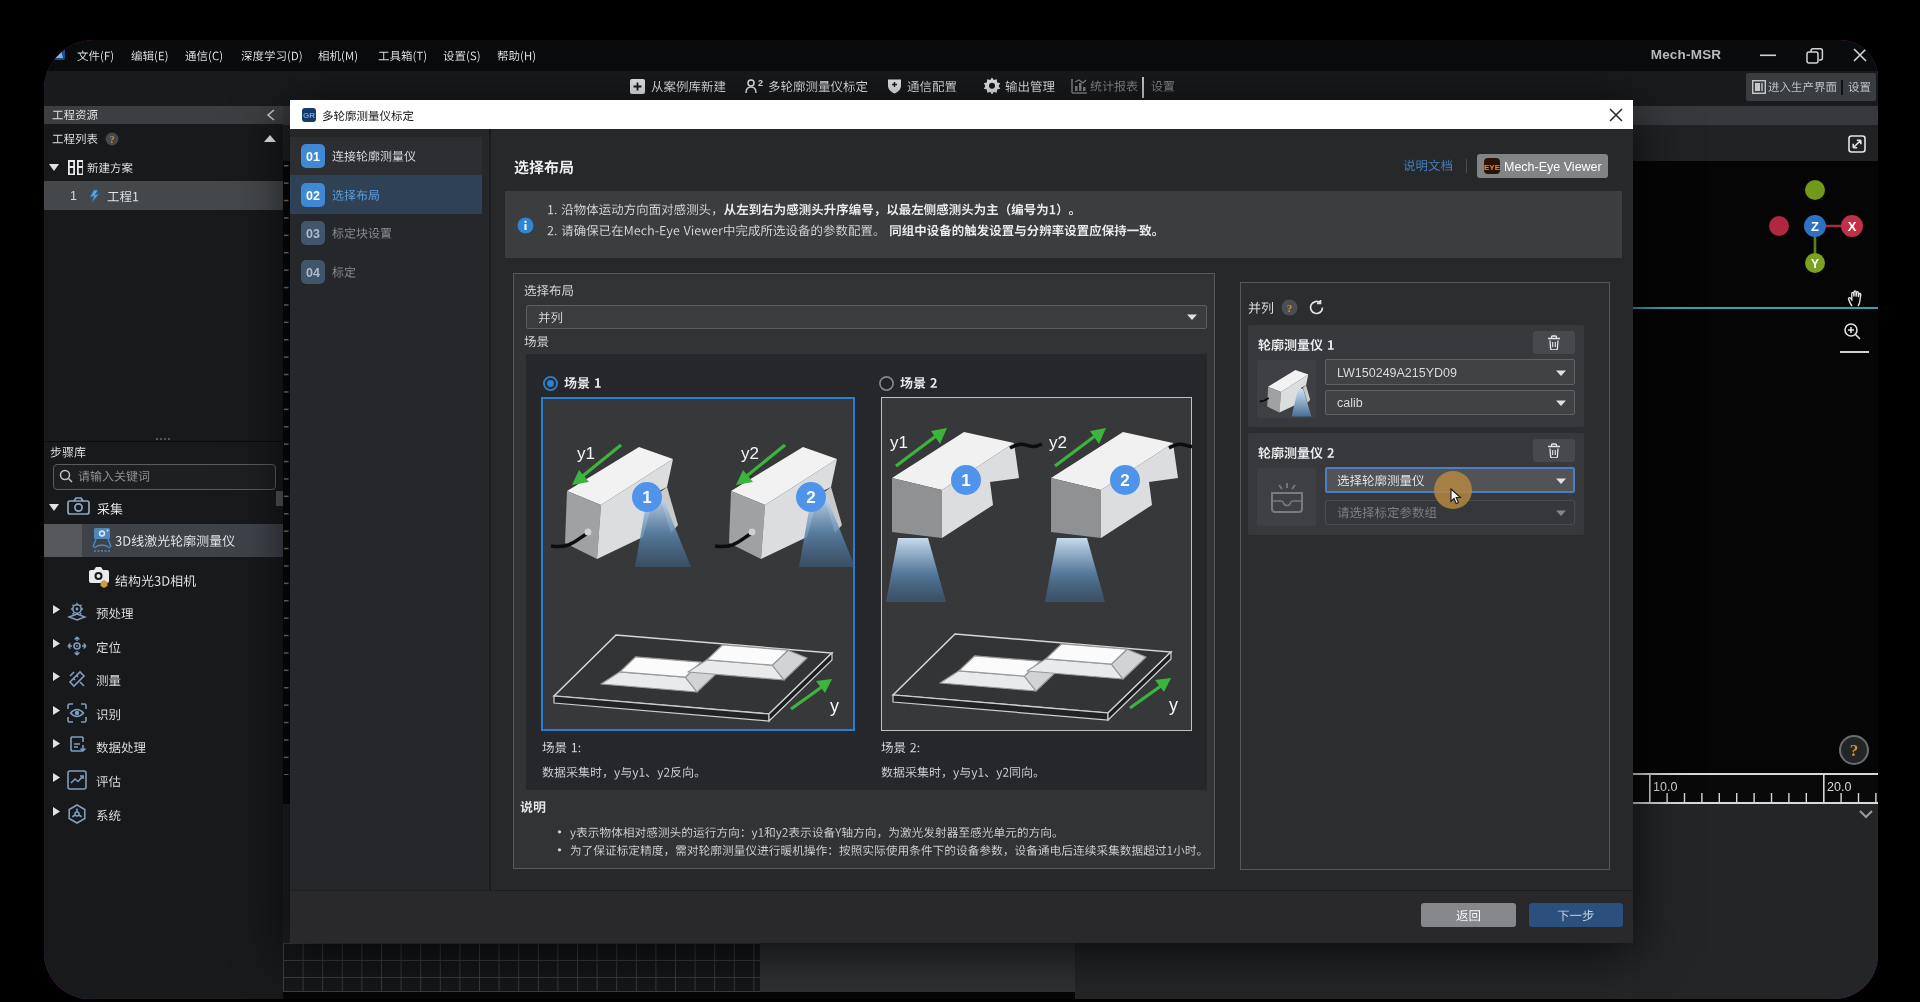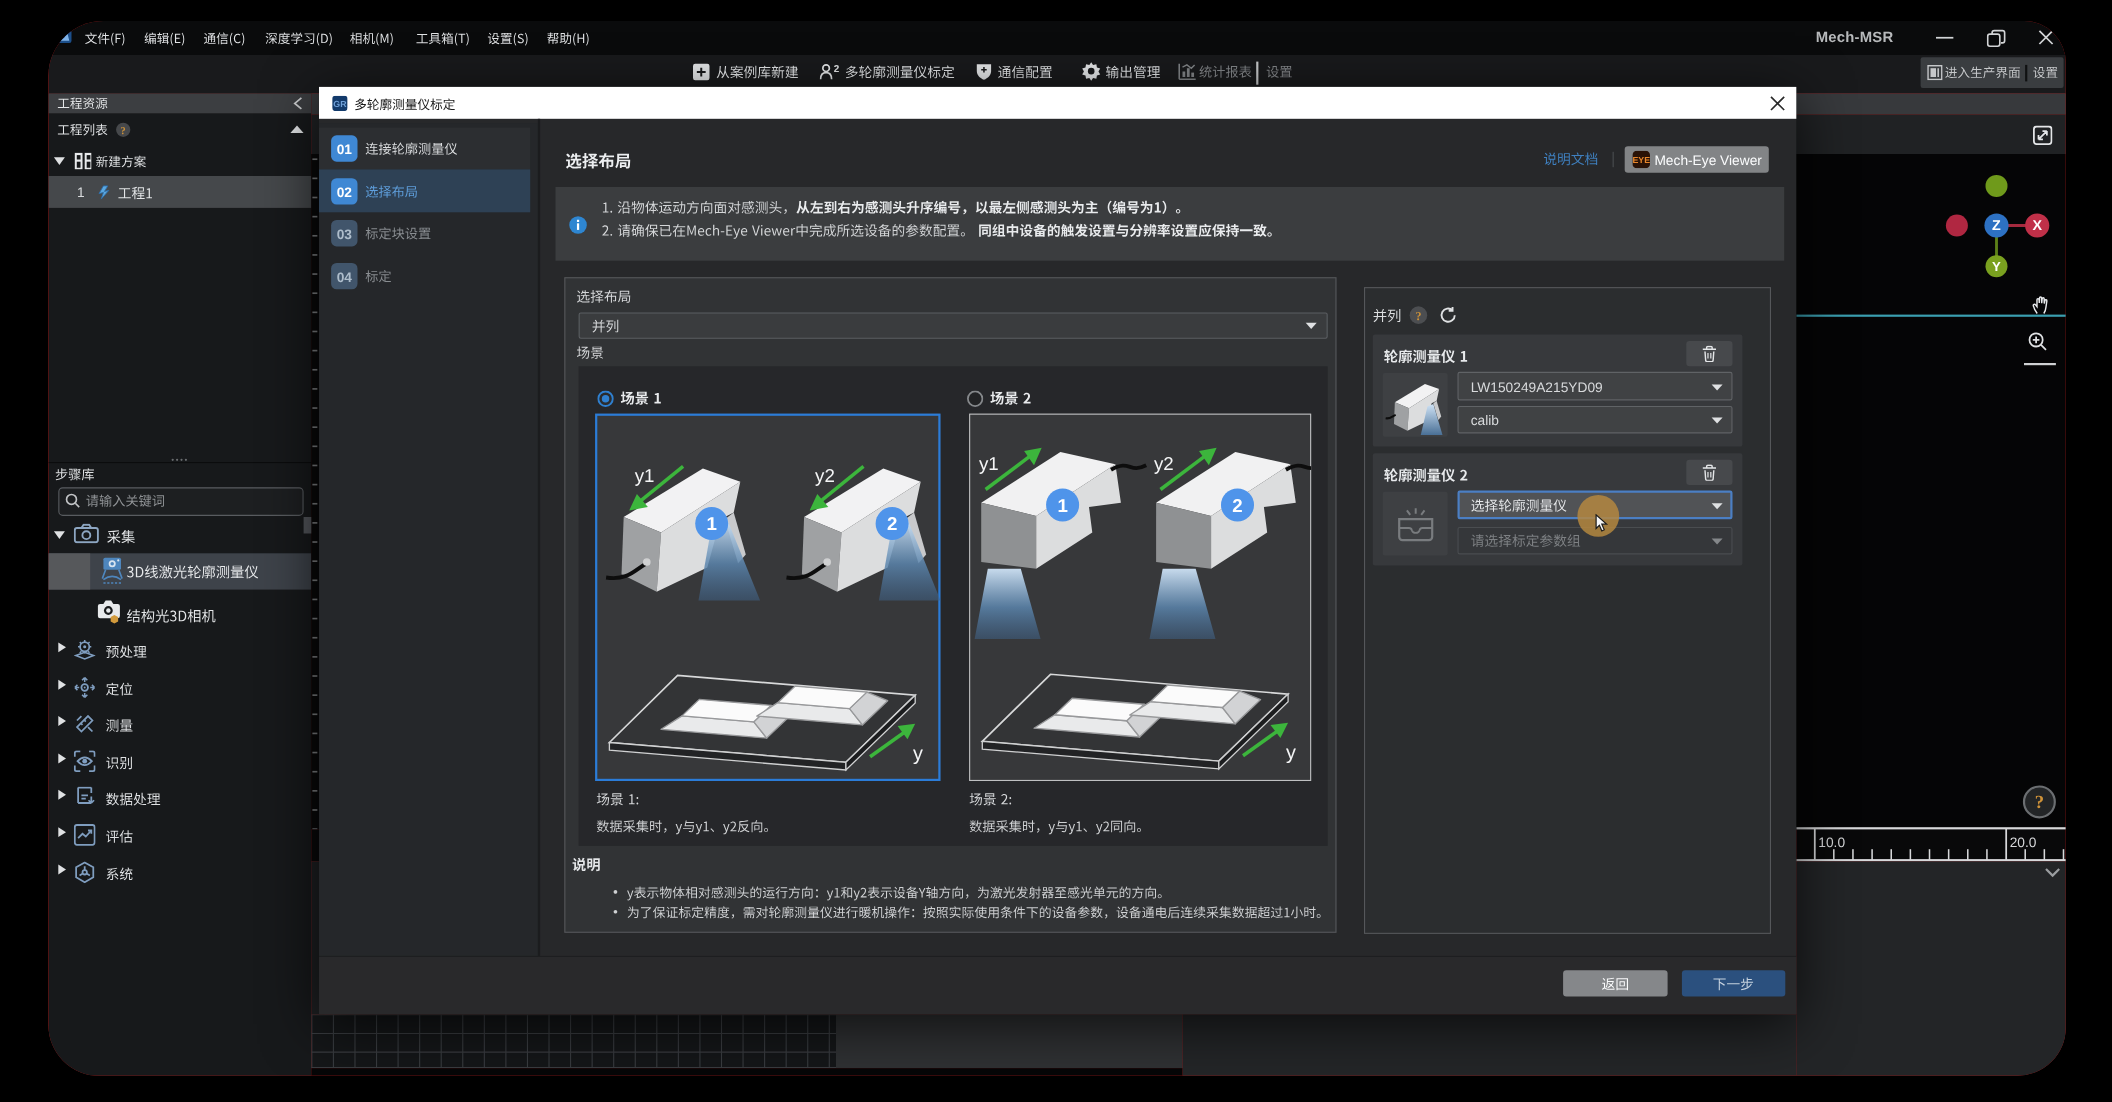--- a/index.html
+++ b/index.html
@@ -1,16 +1,16 @@
 <!DOCTYPE html>
 <html><head><meta charset="utf-8">
 <style>
 *{margin:0;padding:0;box-sizing:border-box}
 html,body{width:1920px;height:1002px;background:#000;overflow:hidden;font-family:"Liberation Sans",sans-serif}
-#win{position:absolute;left:44px;top:19px;width:1834px;height:959px;border-radius:50px 38px 44px 46px;background:#b91c1c;overflow:hidden}
+#win{position:absolute;left:44px;top:40px;width:1834px;height:959px;border-radius:50px 38px 44px 46px;background:#a21caf;overflow:hidden}
 svg{display:block}
 </style></head>
 <body>
 <div id="win">
 <div style="position:absolute;left:0px;top:0px;width:1834px;height:31px;background:#0a0b0c;"></div>
     <svg style="position:absolute;left:6px;top:5px;" width="17" height="17" viewBox="0 0 17 17">
       <rect x="1" y="3" width="14" height="12" rx="2" fill="#1c4f8a"></rect>
       <path d="M3 13 L6 6 L8 11 L11 5 L13 13 Z" fill="#7fb2e8"></path>
     </svg>
     <svg style="position:absolute;left:33.0px;top:7.8px;" width="39.1" height="15.9">

